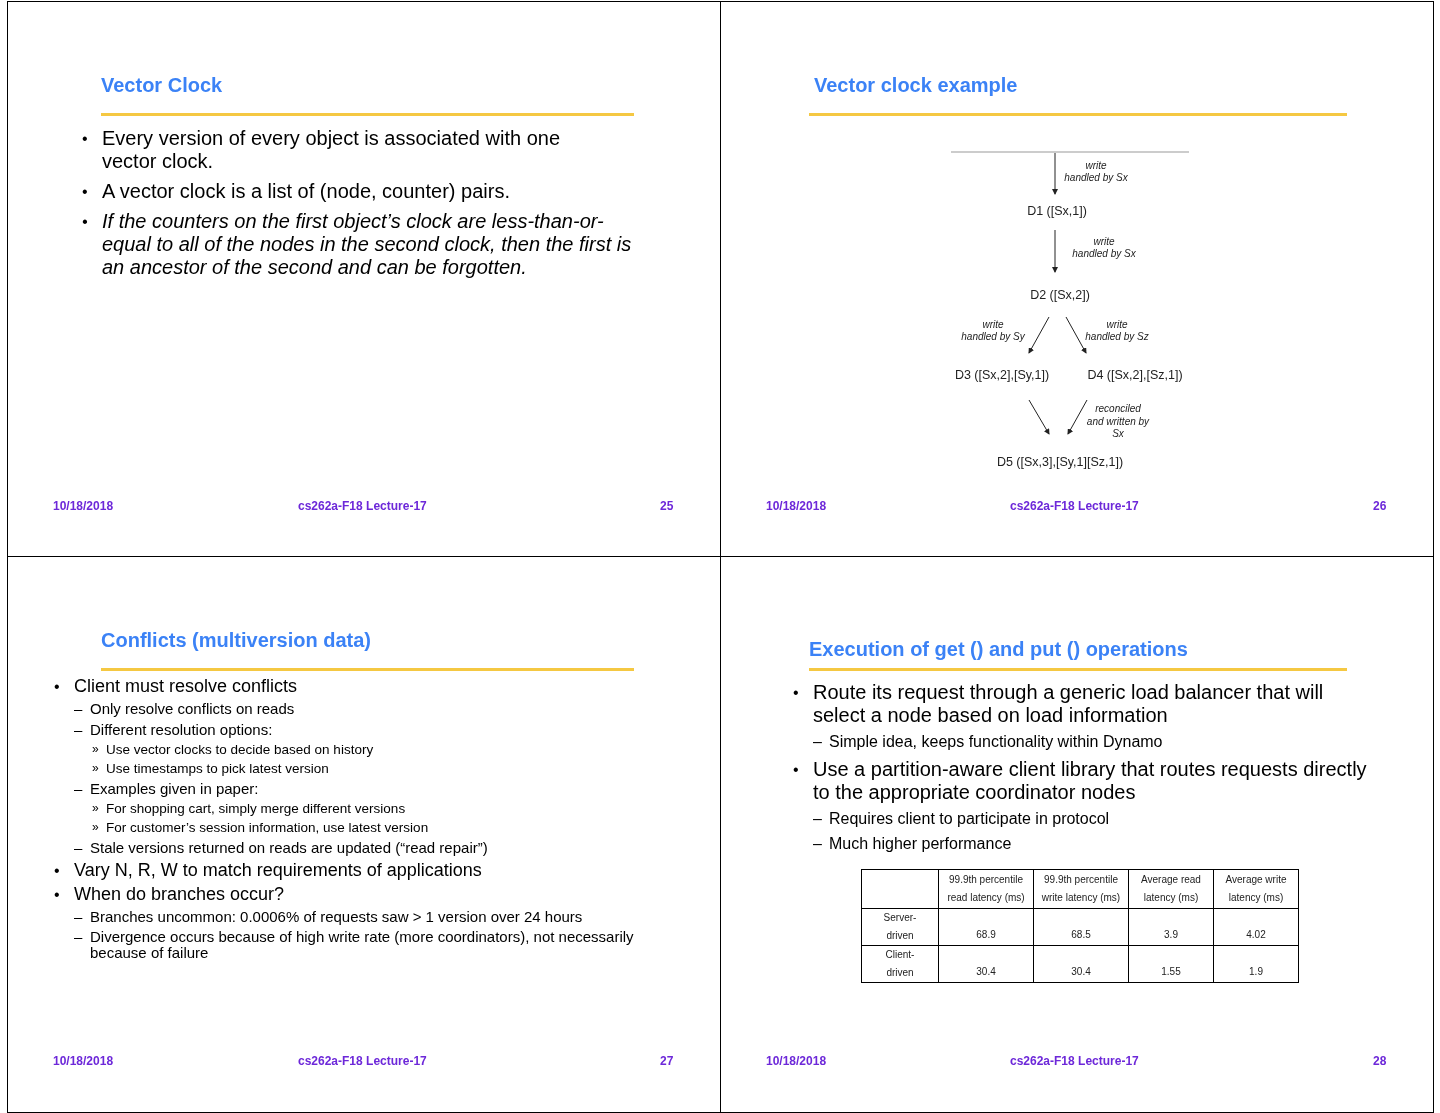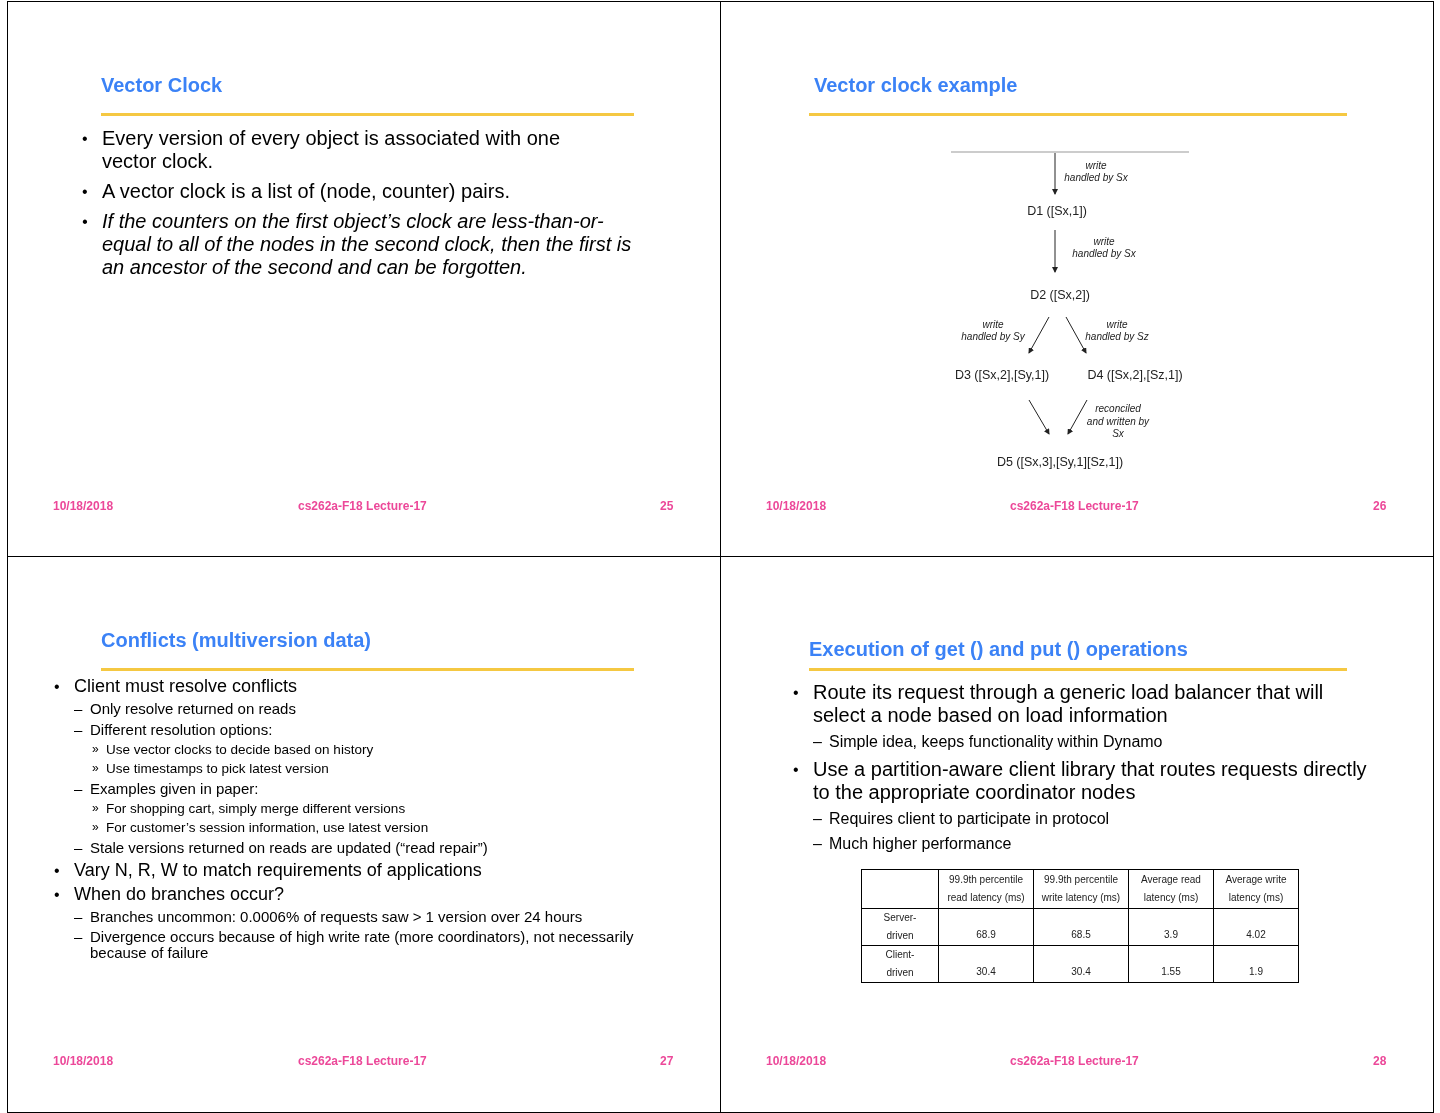--- a/index.html
+++ b/index.html
@@ -4,21 +4,21 @@
 <style>
   html, body { margin:0; padding:0; background:#fff; }
   body { width:1440px; height:1113px; position:relative; overflow:hidden; font-family:"Liberation Sans", sans-serif; color:#000; }
   .slide { position:absolute; box-sizing:border-box; border:1px solid #000; background:#fff; }
   #s25 { left:7px; top:1px; width:714px; height:556px; }
   #s26 { left:720px; top:1px; width:714px; height:556px; }
   #s27 { left:7px; top:556px; width:714px; height:557px; }
   #s28 { left:720px; top:556px; width:714px; height:557px; }
   .title { position:absolute; font-weight:bold; color:#3b82f6; font-size:20px; white-space:nowrap; }
   .rule { position:absolute; height:3px; background:#f5c842; }
-  .footer { position:absolute; font-size:12px; font-weight:bold; color:#ec4899; }
+  .footer { position:absolute; font-size:12px; font-weight:bold; color:#6d28d9; }
   ul.b1 { position:absolute; margin:0; padding:0; list-style:none; }
   ul.b1 > li { position:relative; padding-left:26px; line-height:23px; font-size:20px; margin-bottom:7px; }
   ul.b1 > li::before { content:"•"; position:absolute; left:6px; top:0; font-size:16px; }
   .it { font-style:italic; }
   ul.dense > li { font-size:18px; line-height:21px; margin-bottom:3px; padding-left:20px; }
   ul.dense > li::before { left:0; }
   ul.b2 { list-style:none; margin:0; padding:0; }
   ul.b2 > li { position:relative; padding-left:16px; font-size:15px; line-height:18px; margin-top:3px; }
   ul.b2 > li::before { content:"–"; position:absolute; left:0; }
   ul.b3 { list-style:none; margin:0; padding:0; }
@@ -86,21 +86,21 @@
   <div class="footer" style="left:652px;top:497px;">26</div>
 </div>
 
 <div class="slide" id="s27">
   <div class="title" style="left:93px;top:72px;">Conflicts (multiversion data)</div>
   <div class="rule" style="left:93px;top:111px;width:533px;"></div>
   <ul class="b1 dense" style="left:46px;top:119px;width:640px;">
     <li>
       <span>Client must resolve conflicts</span>
       <ul class="b2">
-        <li>Only resolve returned on reads</li>
+        <li>Only resolve conflicts on reads</li>
         <li>
           <span>Different resolution options:</span>
           <ul class="b3">
             <li>Use vector clocks to decide based on history</li>
             <li>Use timestamps to pick latest version</li>
           </ul>
         </li>
         <li>
           <span>Examples given in paper:</span>
           <ul class="b3">

